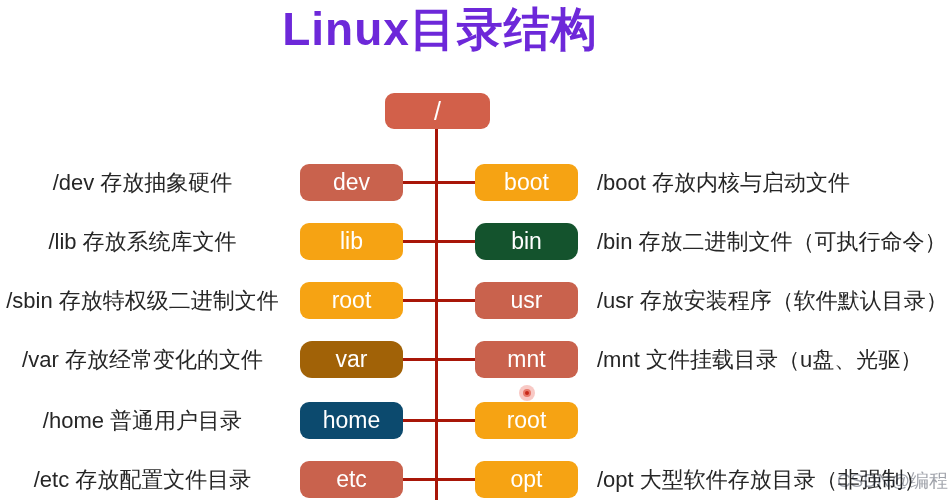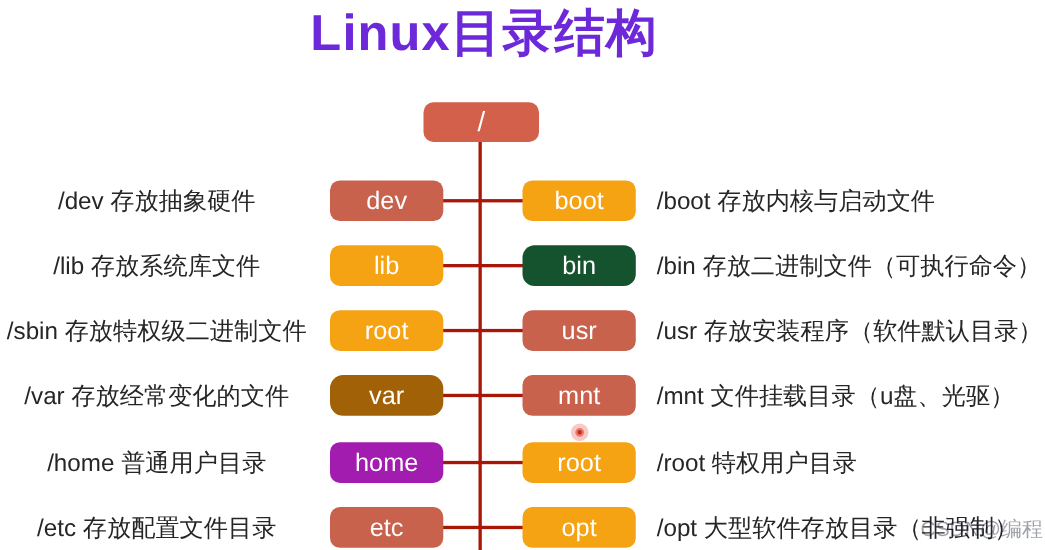--- a/index.html
+++ b/index.html
@@ -85,23 +85,22 @@
     <div class="branch" style="background-color: rgb(168, 22, 8);"></div>
     <div class="label left">/var 存放经常变化的文件</div>
     <div class="node left" style="background-color: #a16207; border-radius: 12px;">var</div>
     <div class="node right" style="background-color: rgb(201, 98, 77);">mnt</div>
     <div class="label right">/mnt 文件挂载目录（u盘、光驱）</div>
   </div>
 
   <div class="row" style="top:402px">
     <div class="branch" style="background-color: rgb(168, 22, 8);"></div>
     <div class="label left">/home 普通用户目录</div>
-    <div class="node left" style="background-color: #a21caf;">home</div>
+    <div class="node left" style="background-color: #0c4a6e;">home</div>
     <div class="node right" style="background-color: rgb(246, 163, 19);">root</div>
-    <div class="label right">/root 特权用户目录</div>
   </div>
 
   <div class="row" style="top:461px">
     <div class="branch" style="background-color: rgb(168, 22, 8);"></div>
     <div class="label left">/etc 存放配置文件目录</div>
     <div class="node left" style="background-color: rgb(201, 98, 77);">etc</div>
     <div class="node right" style="background-color: rgb(246, 163, 19);">opt</div>
     <div class="label right">/opt 大型软件存放目录（非强制）</div>
   </div>
 

